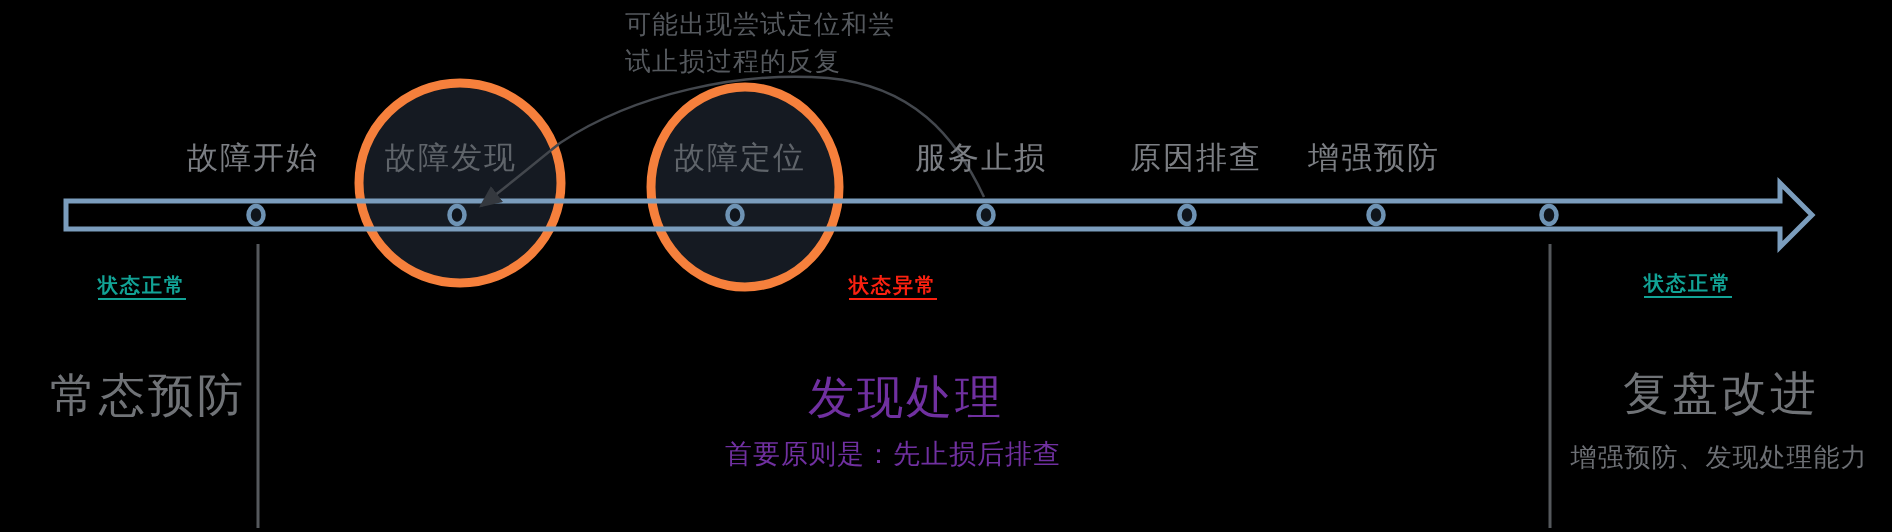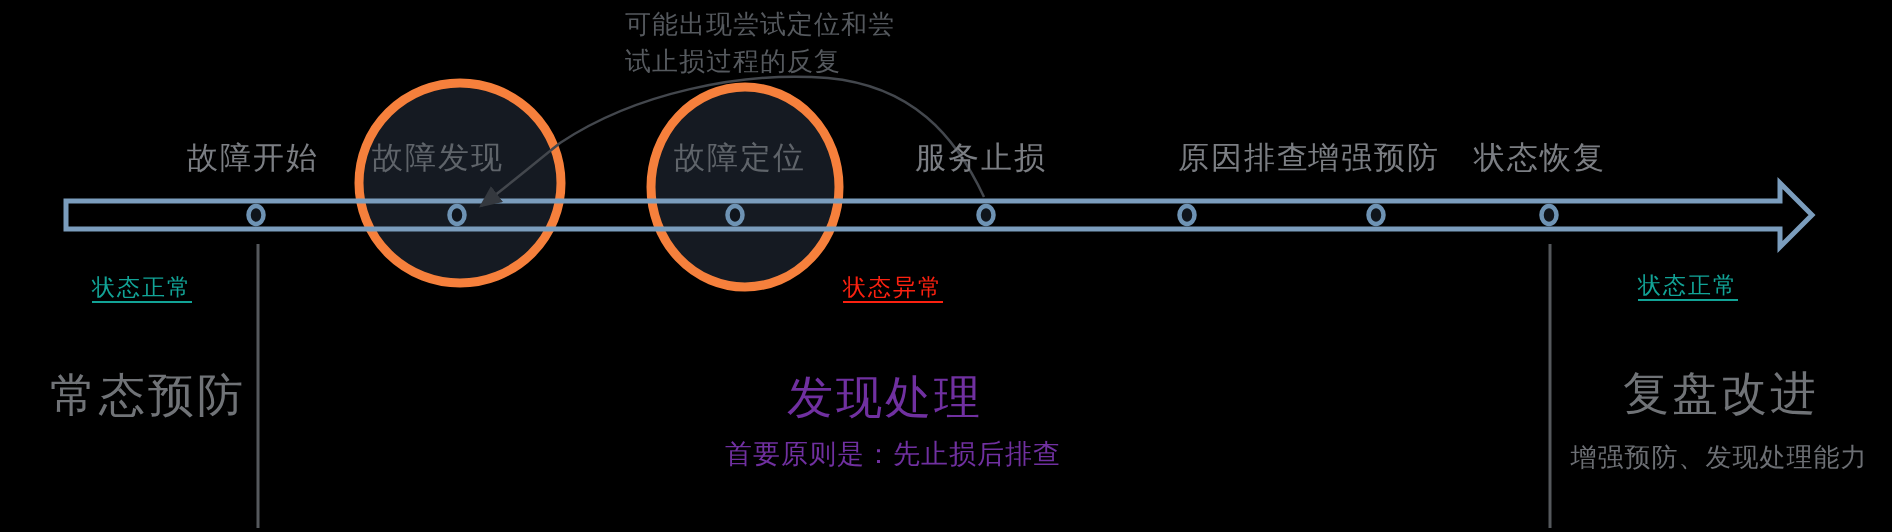--- a/index.html
+++ b/index.html
@@ -23,22 +23,22 @@
   .ms-label.dim{color:#5f646a;}
 
   .annotation{
     left:625px;top:6px;
     font-size:26px;line-height:37px;
     color:#55595e;
     letter-spacing:1px;
   }
 
   .status{
-    font-size:23px;
-    font-weight:normal;
+    font-size:20px;
+    font-weight:bold;
     letter-spacing:2px;
     text-decoration:underline;
     text-underline-offset:6px;
     text-decoration-thickness:2px;
   }
   .status.ok{color:#12a396;}
   .status.err{color:#fb2110;}
 
   .phase-title{
     font-size:46px;
@@ -85,31 +85,30 @@
     <line x1="258" y1="244" x2="258" y2="528" stroke-width="3" stroke="#55585c"></line>
     <line x1="1550" y1="244" x2="1550" y2="528" stroke-width="3" stroke="#55585c"></line>
   </svg>
 
   <div class="txt annotation">
     <div>可能出现尝试定位和尝</div>
     <div>试止损过程的反复</div>
   </div>
 
   <div class="txt center ms-label" style="left:253px;">故障开始</div>
-  <div class="txt center ms-label dim" style="left:438px;text-align:center;">故障发现</div>
+  <div class="txt center ms-label dim" style="left:451px;text-align:center;">故障发现</div>
   <div class="txt center ms-label dim" style="left:740px;">故障定位</div>
   <div class="txt center ms-label" style="left:981px;">服务止损</div>
-  <div class="txt center ms-label" style="left:1196px;margin-left:48px;">原因排查</div>
+  <div class="txt center ms-label" style="left:1196px;">原因排查</div>
   <div class="txt center ms-label" style="left:1374px;">增强预防</div>
-  <div class="txt center ms-label" style="left:1540px;">状态恢复</div>
 
   <div class="txt center status ok" style="left:142px;top:272px;">状态正常</div>
   <div class="txt center phase-title" style="left:129px;top:365px;">常态预防</div>
 
   <div class="txt center status err" style="left:893px;top:272px;">状态异常</div>
-  <div class="txt center phase-title purple" style="left:866px;top:367px;text-align:right;">发现处理</div>
+  <div class="txt center phase-title purple" style="left:887px;top:367px;text-align:right;">发现处理</div>
   <div class="txt center phase-sub purple" style="left:893px;top:436px;">首要原则是：先止损后排查</div>
 
   <div class="txt center status ok" style="left:1688px;top:270px;">状态正常</div>
   <div class="txt center phase-title" style="left:1702px;top:363px;">复盘改进</div>
   <div class="txt center phase-sub" style="left:1719px;top:440px;font-size:26px;">增强预防、发现处理能力</div>
 
 </div>
 
 </body></html>

